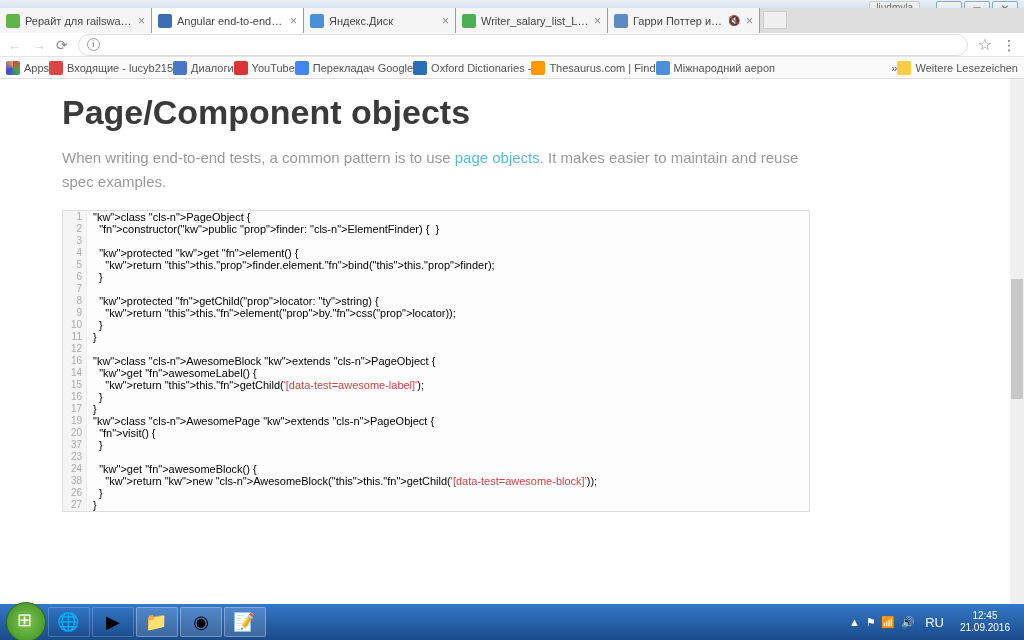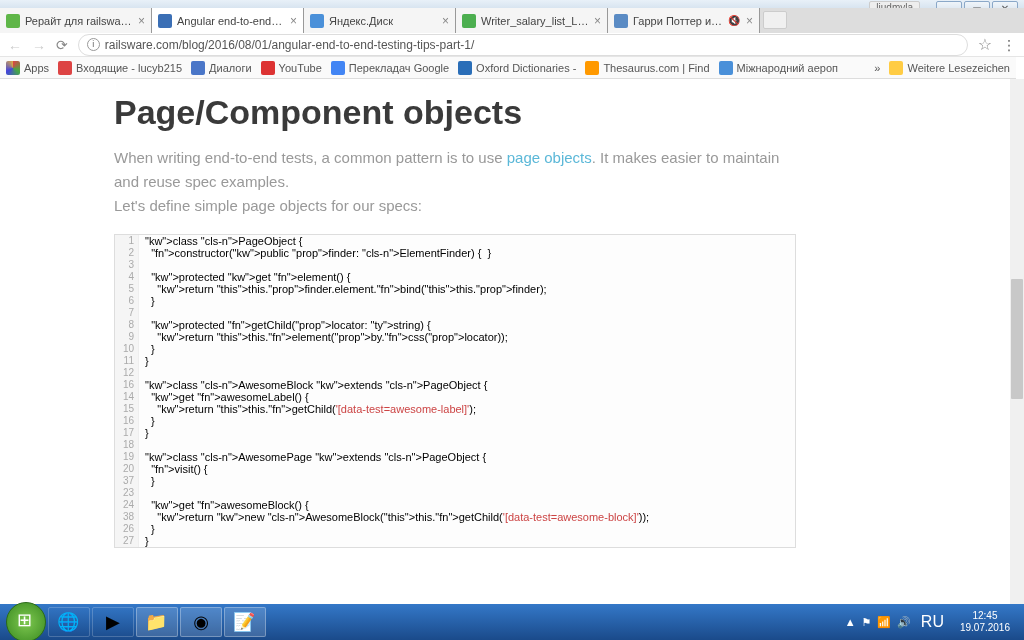--- a/index.html
+++ b/index.html
@@ -15,45 +15,45 @@
 .tab .tx{flex:1;overflow:hidden;white-space:nowrap;text-overflow:ellipsis}
 .tab .cls{color:#888;font-size:12px}
 .newtab{width:24px;height:18px;margin:3px;background:#f0f0f0;border:1px solid #ccc;border-radius:2px}
 .addr{position:absolute;top:33px;left:0;right:0;height:24px;display:flex;align-items:center;padding:0 8px;gap:10px;background:#fff;border-bottom:1px solid #e5e5e5}
 .nav-ico{color:#888;font-size:14px}
 .nav-ico.dis{color:#ccc}
 .url-box{flex:1;display:flex;align-items:center;border:1px solid #ddd;border-radius:12px;height:22px;padding:0 8px;font-size:12px;color:#555;gap:5px}
 .url-box .info{border:1px solid #999;border-radius:50%;width:13px;height:13px;font-size:9px;line-height:11px;text-align:center;color:#666}
 .star{color:#888}
 .menu-dots{color:#666;font-size:14px}
-.bm{position:absolute;top:57px;left:0;right:8px;height:22px;display:flex;align-items:center;padding:0 6px;gap:9px;font-size:11px;color:#555;border-bottom:1px solid #ddd;background:#fafafa}
+.bm{position:absolute;top:57px;left:0;right:0;height:22px;display:flex;align-items:center;padding:0 6px;font-size:11px;color:#555;border-bottom:1px solid #ddd;background:#fafafa}
 .bm-item{display:flex;align-items:center;gap:4px;white-space:nowrap}
 .bm .fav{width:14px;height:14px;border-radius:2px}
 .bm-spacer{flex:1}
 .page{position:absolute;top:79px;left:0;right:14px;bottom:36px;overflow:hidden;background:#fff}
-.content{margin-left:114px;width:682px}
+.content{margin-left:62px;width:748px}
 h1{font-size:34px;font-weight:700;color:#3a3a3a;padding-top:14px}
 .para{font-size:15px;color:#999;line-height:1.6;margin-top:14px}
 .para a{color:#5bb8d8;text-decoration:none}
 .code-block{margin-top:16px;border:1px solid #ddd;background:#fdfdfd;font-family:Consolas,monospace;font-size:11px}
 .code-row{display:flex}
 .ln{width:24px;text-align:right;padding-right:4px;color:#aaa;background:#f5f5f5;border-right:1px solid #eee;user-select:none;line-height:12px;font-size:10px}
 .cd{padding-left:6px;white-space:pre;line-height:12px}.str{color:#c44}
 .outro{font-size:15px;color:#999;margin-top:18px}
 .scroll{position:absolute;top:79px;right:0;width:14px;bottom:36px;background:#f0f0f0}
 .scroll-thumb{position:absolute;right:1px;width:12px;background:#c8c8c8;top:200px;height:120px;border-radius:1px}
 .taskbar{position:absolute;bottom:0;left:0;right:0;height:36px;background:linear-gradient(#3478c8,#1a4a8a);display:flex;align-items:center;padding:0 4px;gap:2px}
 .start{width:40px;height:40px;border-radius:50%;background:radial-gradient(circle,#7ec850,#3a8a20);border:1px solid #2a6a18;margin-left:2px;position:relative}
 .start::after{content:"⊞";position:absolute;top:6px;left:10px;color:#fff;font-size:18px}
 .tb-ico{width:42px;height:30px;border:1px solid rgba(255,255,255,0.2);display:flex;align-items:center;justify-content:center;font-size:18px;border-radius:2px}
 .tb-ico.running{background:rgba(255,255,255,0.15);border-color:rgba(255,255,255,0.3)}
 .tb-spacer{flex:1}
 .tray{display:flex;align-items:center;gap:6px;padding-right:4px}
 .tray-ico{color:#fff;font-size:11px}
-.lang{color:#fff;font-size:16px;padding:0 4px}
+.lang{color:#fff;font-size:13px;padding:0 4px}
 .clock{color:#fff;font-size:10px;text-align:center;line-height:12px;padding:0 6px}
 </style>
 </head>
 <body>
 
 <div class="win-title"></div>
 <div class="win-user">liudmyla</div>
 <div class="win-ctrl">
   <div class="win-btn">─</div>
   <div class="win-btn">▭</div>
@@ -89,21 +89,20 @@
     </div>
   <div class="newtab"></div>
 </div>
 
 <div class="addr">
   <span class="nav-ico dis">←</span>
   <span class="nav-ico dis">→</span>
   <span class="nav-ico">⟳</span>
   <div class="url-box">
     <span class="info">i</span>
-    <span>railsware.com/blog/2016/08/01/angular-end-to-end-testing-tips-part-1/</span>
   </div>
   <span class="star">☆</span>
   <span class="menu-dots">⋮</span>
 </div>
 
 <div class="bm">
   <span class="bm-item">
       <span class="fav" style="background:conic-gradient(#d44,#4a4,#44d,#da4)"></span>
       <span>Apps</span>
     </span>
@@ -141,21 +140,20 @@
       <span class="fav" style="background:#fc4"></span>
       <span>Weitere Lesezeichen</span>
     </span>
 </div>
 
 <div class="page">
   <div class="content">
     <h1>Page/Component objects</h1>
     <p class="para">
       <span>When writing end-to-end tests, a common pattern is to use </span><a href="#">page objects</a><span>. It makes easier to maintain and reuse spec examples.</span><br>
-      <span>Let's define simple page objects for our specs:</span>
     </p>
     <div class="code-block" id="code-block">
         <div class="code-row">
           <div class="ln">1</div>
           <div class="cd"><span class="&lt;span">"kw"</span>&gt;class <span class="&lt;span">"cls-n"</span>&gt;PageObject {</div>
         </div>
         <div class="code-row">
           <div class="ln">2</div>
           <div class="cd">  <span class="&lt;span">"fn"</span>&gt;constructor(<span class="&lt;span">"kw"</span>&gt;public <span class="&lt;span">"prop"</span>&gt;finder: <span class="&lt;span">"cls-n"</span>&gt;ElementFinder) {  }</div>
         </div>
@@ -211,24 +209,20 @@
           <div class="ln">15</div>
           <div class="cd">    <span class="&lt;span">"kw"</span>&gt;return <span class="&lt;span">"this"</span>&gt;this.<span class="&lt;span">"fn"</span>&gt;getChild(<span class="str">'[data-test=awesome-label]'</span>);</div>
         </div>
         <div class="code-row">
           <div class="ln">16</div>
           <div class="cd">  }</div>
         </div>
         <div class="code-row">
           <div class="ln">17</div>
           <div class="cd">}</div>
-        </div>
-        <div class="code-row">
-          <div class="ln">18</div>
-          <div class="cd"></div>
         </div>
         <div class="code-row">
           <div class="ln">19</div>
           <div class="cd"><span class="&lt;span">"kw"</span>&gt;class <span class="&lt;span">"cls-n"</span>&gt;AwesomePage <span class="&lt;span">"kw"</span>&gt;extends <span class="&lt;span">"cls-n"</span>&gt;PageObject {</div>
         </div>
         <div class="code-row">
           <div class="ln">20</div>
           <div class="cd">  <span class="&lt;span">"fn"</span>&gt;visit() {</div>
         </div>
         <div class="code-row">
@@ -272,16 +266,16 @@
   <div class="tb-ico running">📝</div>
   <div class="tb-spacer"></div>
   <div class="tray">
     <span class="tray-ico">▲</span>
     <span class="tray-ico">⚑</span>
     <span class="tray-ico">📶</span>
     <span class="tray-ico">🔊</span>
     <span class="lang">RU</span>
     <div class="clock">
       <div>12:45</div>
-      <div>19.07.2016</div>
+      <div>21.09.2016</div>
     </div>
   </div>
 </div>
 
 </body></html>

